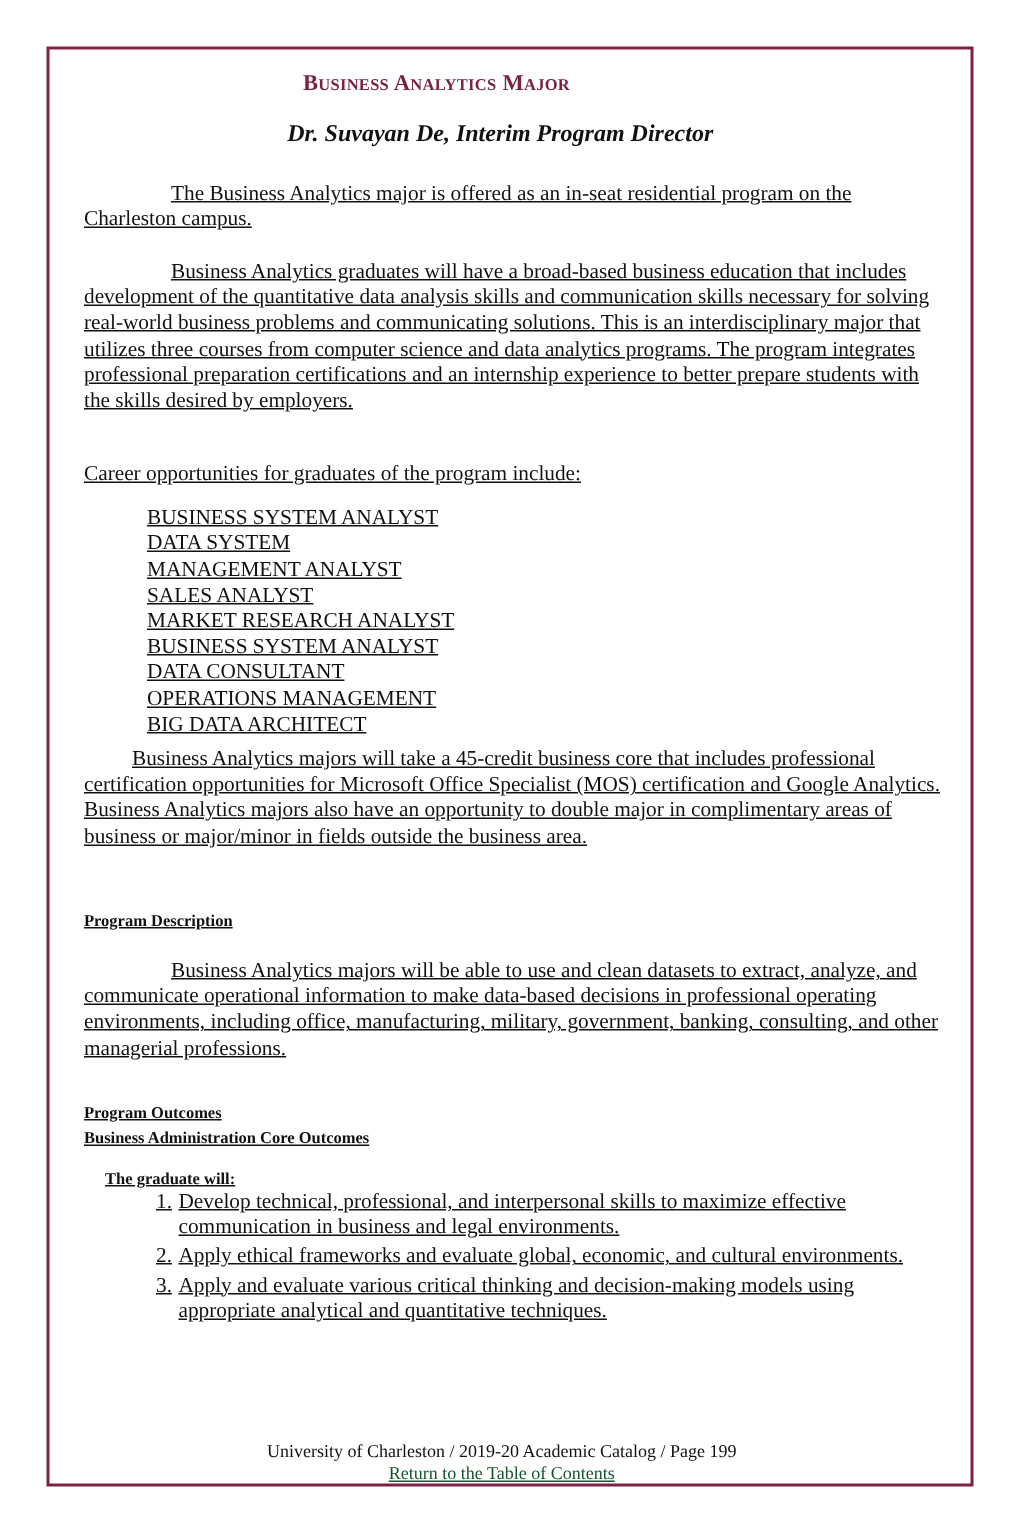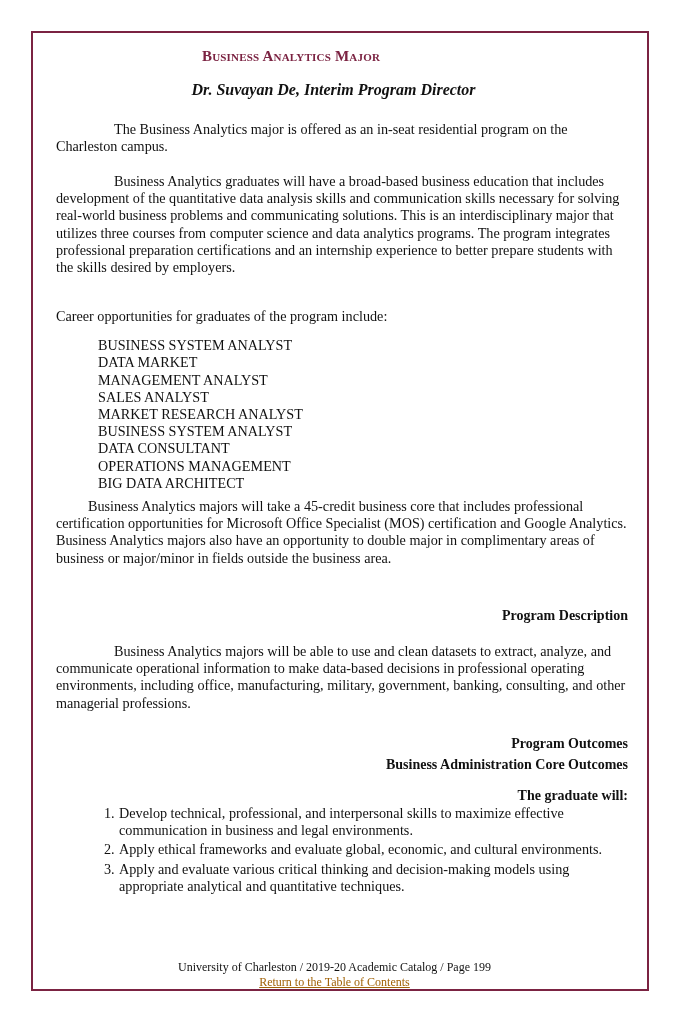--- a/index.html
+++ b/index.html
@@ -5,30 +5,30 @@
   html, body { margin:0; padding:0; background:#ffffff; }
   body { width:683px; height:1024px; position:relative; overflow:hidden;
          font-family:"Liberation Serif", serif; color:#111; }
   .frame { position:absolute; left:31px; top:31px; width:618px; height:960px;
            border:2px solid #7b2342; box-sizing:border-box; }
   .title { position:absolute; left:0; width:582px; top:48px; text-align:center;
            color:#7b2342; font-weight:bold; font-size:15px; font-variant:small-caps; letter-spacing:0.2px; }
   .subtitle { position:absolute; left:0; width:667px; top:81px; text-align:center;
            font-weight:bold; font-style:italic; font-size:16px; }
   p, .blk { margin:0; font-size:14.2px; line-height:17.2px; }
-  .abs { position:absolute; left:56px; width:572px; }
+  .abs { position:absolute; left:56px; width:572px;text-decoration:underline; }
   .ind1 { text-indent:58px; }
   .ind2 { text-indent:32px; }
   .careers { list-style:none; margin:12px; padding:0 0 0 30px; font-size:14.2px; line-height:17.2px; }
-  h3 { margin:0; font-size:14px; font-weight:bold;text-align:right; }
+  h3 { margin:0; font-size:11px; font-weight:bold; }
   .ol { list-style:none; margin:0; padding:0; }
   .ol li { display:flex; font-size:14.2px; line-height:17.2px; margin-bottom:2px; }
   .ol .num { width:15px; flex:none; }
   .footer { position:absolute; left:0; width:669px; top:960px; text-align:center; font-size:12px; line-height:15px; }
-  .footer a { color:#a16207; }
+  .footer a { color:#14532d; }
 </style>
 </head>
 <body>
 
 <div class="frame"></div>
 
 <div class="title">Business Analytics Major</div>
 <div class="subtitle">Dr. Suvayan De, Interim Program Director</div>
 
 <div class="abs" style="top:121px;">
@@ -36,21 +36,21 @@
 </div>
 
 <div class="abs" style="top:173px;">
   <p class="ind1">Business Analytics graduates will have a broad-based business education that includes development of the quantitative data analysis skills and communication skills necessary for solving real-world business problems and communicating solutions. This is an interdisciplinary major that utilizes three courses from computer science and data analytics programs. The program integrates professional preparation certifications and an internship experience to better prepare students with the skills desired by employers.</p>
 </div>
 
 <div class="abs" style="top:308px;">
   <p>Career opportunities for graduates of the program include:</p>
   <ul class="careers">
     <li>BUSINESS SYSTEM ANALYST</li>
-    <li>DATA MARKET</li>
+    <li>DATA SYSTEM</li>
     <li>MANAGEMENT ANALYST</li>
     <li>SALES ANALYST</li>
     <li>MARKET RESEARCH ANALYST</li>
     <li>BUSINESS SYSTEM ANALYST</li>
     <li>DATA CONSULTANT</li>
     <li>OPERATIONS MANAGEMENT</li>
     <li>BIG DATA ARCHITECT</li>
   </ul>
 </div>
 

